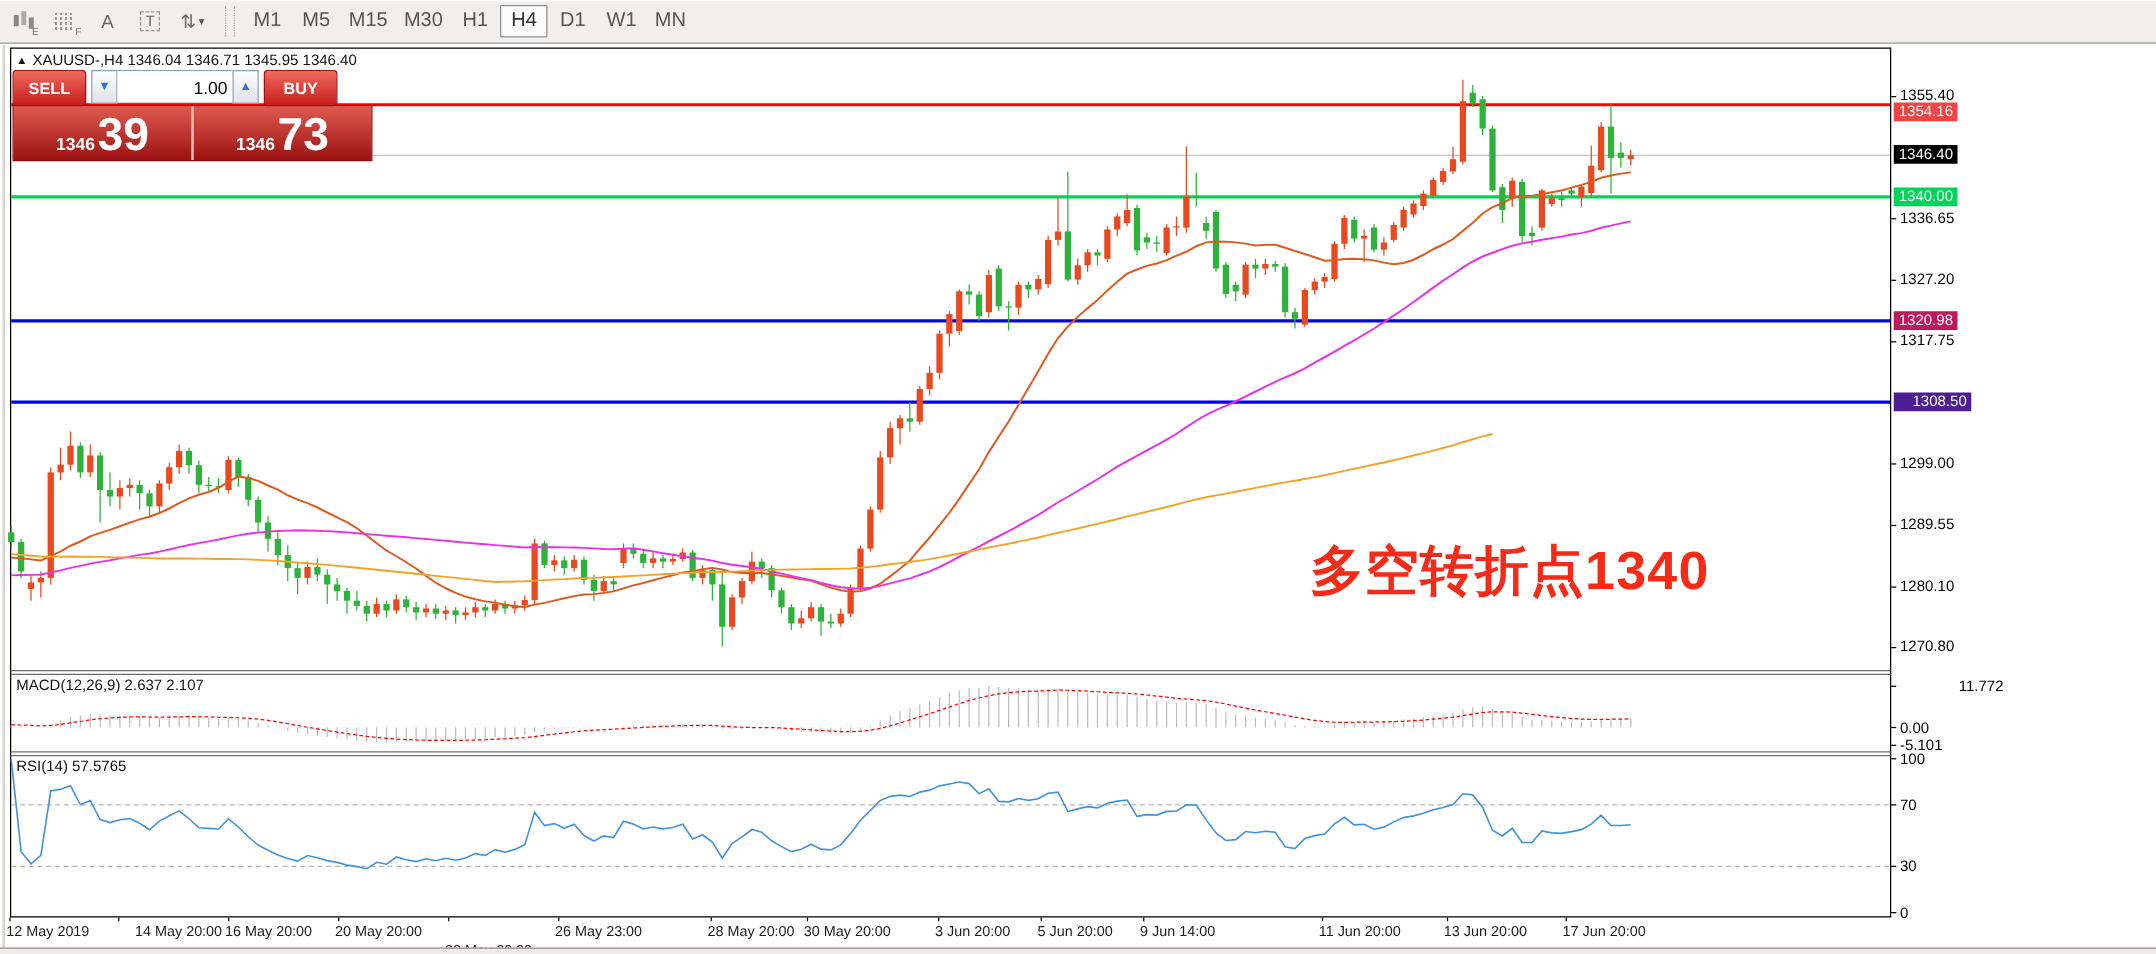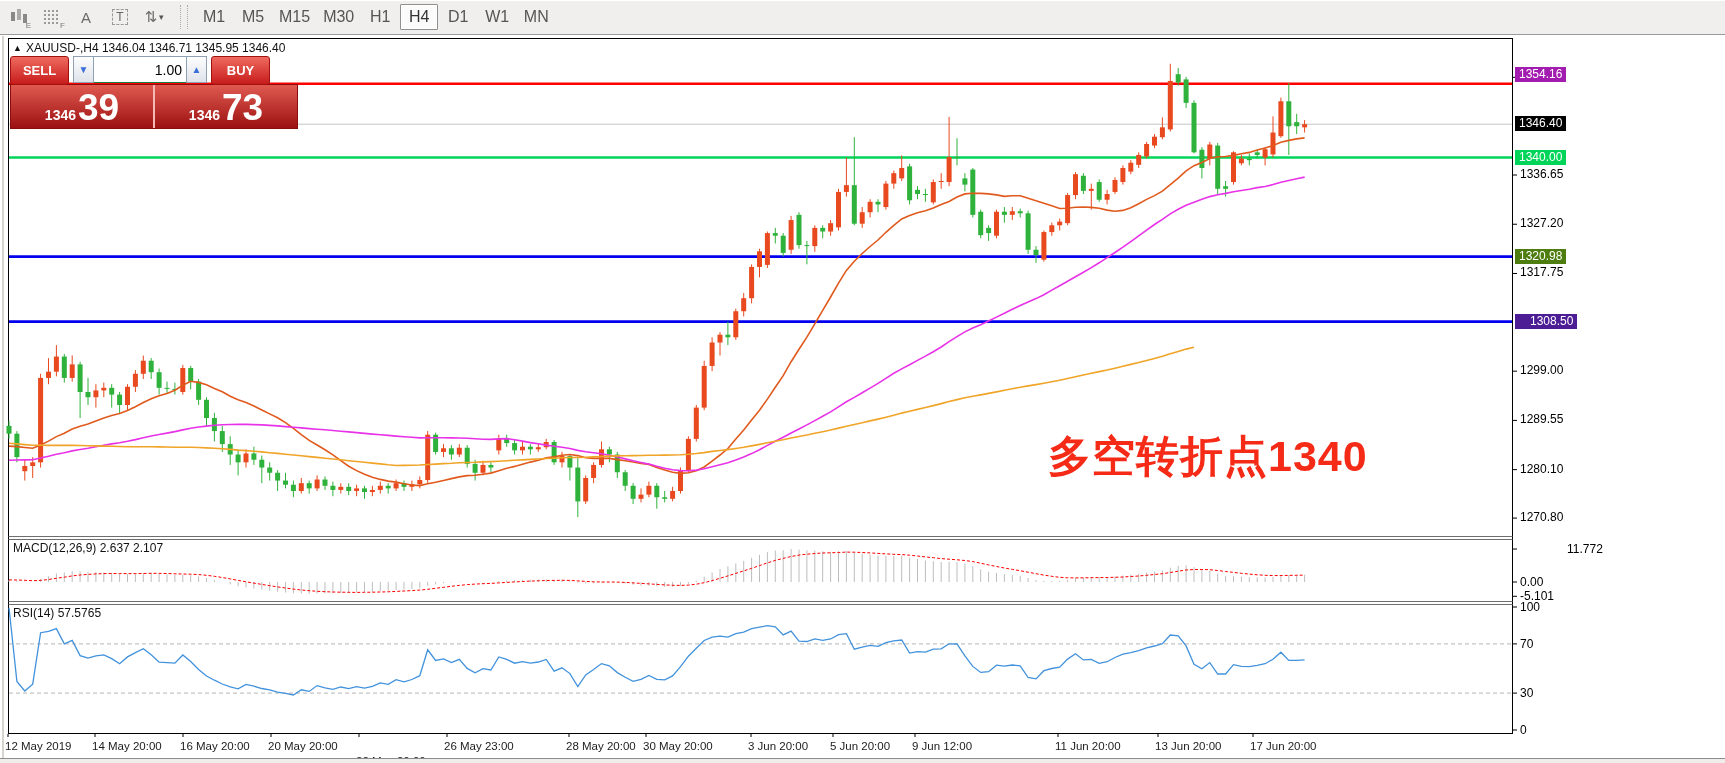--- a/index.html
+++ b/index.html
@@ -683,45 +683,45 @@
 
 <div id="price-axis">
     <div class="price-label" style="top: 69.3125px;">1355.40</div>
     <div class="price-label" style="top: 167px;">1336.65</div>
     <div class="price-label" style="top: 216.234px;">1327.20</div>
     <div class="price-label" style="top: 265.469px;">1317.75</div>
     <div class="price-label" style="top: 363.156px;">1299.00</div>
     <div class="price-label" style="top: 412.391px;">1289.55</div>
     <div class="price-label" style="top: 461.625px;">1280.10</div>
     <div class="price-label" style="top: 510.079px;">1270.80</div>
-    <div class="price-badge" style="top: 67px; background: #a21caf;">1354.16</div>
+    <div class="price-badge" style="top: 82px; background: #ef4444;">1354.16</div>
     <div class="price-badge" style="top: 116.203px; background: rgb(0, 0, 0);">1346.40</div>
     <div class="price-badge" style="top: 149.547px; background: rgb(0, 213, 90);">1340.00</div>
-    <div class="price-badge" style="top: 248.641px; background: #4d7c0f;">1320.98</div>
+    <div class="price-badge" style="top: 248.641px; background: #be185d;">1320.98</div>
     <div class="price-badge" style="top: 313.661px; background: #4c1d95; padding-left: 15px;">1308.50</div>
   </div>
 <div id="sub-axes">
     <div class="sub-label" style="top: 542.038px; margin-left: 47px;">11.772</div>
     <div class="sub-label" style="top: 575px;">0.00</div>
     <div class="sub-label" style="top: 589.283px;">-5.101</div>
     <div class="sub-label" style="top: 600px;">100</div>
     <div class="sub-label" style="top: 636.9px;">70</div>
     <div class="sub-label" style="top: 686.1px;">30</div>
     <div class="sub-label" style="top: 723px;">0</div>
   </div>
 <div id="time-axis">
     <div class="time-label" style="left: 5px;">12 May 2019</div>
-    <div class="time-label" style="left: 92px;">14 May 20:00</div>
+    <div class="time-label" style="left: 108px;">14 May 20:00</div>
     <div class="time-label" style="left: 180px;">16 May 20:00</div>
     <div class="time-label" style="left: 268px;">20 May 20:00</div>
     <div class="time-label" style="left: 356px; margin-top: 15px;">22 May 20:00</div>
     <div class="time-label" style="left: 444px;">26 May 23:00</div>
     <div class="time-label" style="left: 566px;">28 May 20:00</div>
     <div class="time-label" style="left: 643px;">30 May 20:00</div>
     <div class="time-label" style="left: 748px;">3 Jun 20:00</div>
     <div class="time-label" style="left: 830px;">5 Jun 20:00</div>
-    <div class="time-label" style="left: 912px;">9 Jun 12:00</div>
+    <div class="time-label" style="left: 912px;">9 Jun 14:00</div>
     <div class="time-label" style="left: 1055px;">11 Jun 20:00</div>
     <div class="time-label" style="left: 1155px;">13 Jun 20:00</div>
     <div class="time-label" style="left: 1250px;">17 Jun 20:00</div>
   </div>
 
 <div class="bottom-strip"></div>
 
 </body></html>

